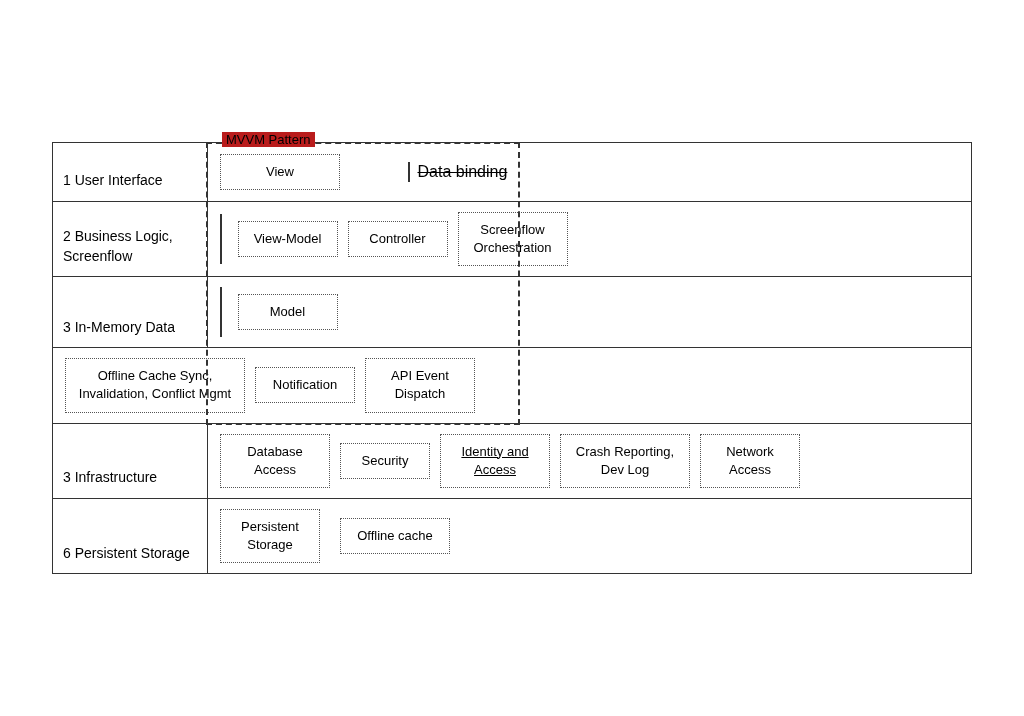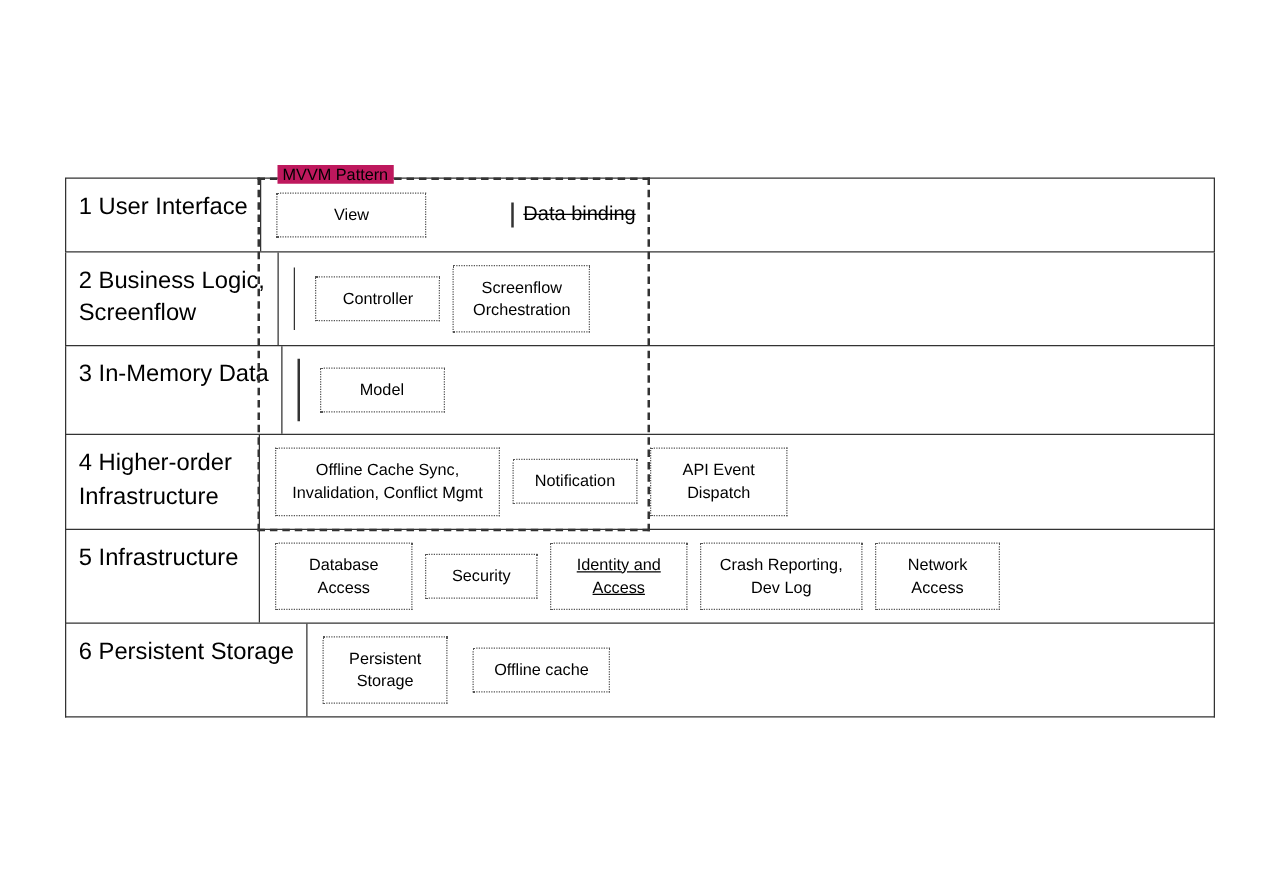--- a/index.html
+++ b/index.html
@@ -24,23 +24,23 @@
       align-items: stretch;
       border: 1.5px solid #333;
       min-height: 60px;
     }
     .layer + .layer {
       border-top: none;
     }
     .layer-label {
       min-width: 155px;
       padding: 10px 10px;
-      font-size: 19px;
+      font-size: 14px;
       display: flex;
-      align-items: flex-start;
+      align-items: flex-end;
       border-right: 1.5px solid #333;
       line-height: 1.4;
     }
     .layer-content {
       flex: 1;
       padding: 10px 12px;
       display: flex;
       flex-direction: row;
       gap: 8px;
     }
@@ -72,21 +72,21 @@
       width: 314px;
       height: 283px;
       border: 2px dashed #333;
       pointer-events:none;
       z-index:10;
     ">
       <span style="
         position:absolute;
         top:-12px;
         left:14px;
-        background:#be185d;
+        background:#b91c1c;
         padding:0 4px;
         font-size:13px;
       " data-bind="diagram.title">MVVM Pattern</span>
     </div>
 
     <div class="layer">
       <div class="layer-label">
         <span data-bind="diagram.layers.0.label">1 User Interface</span>
       </div>
       <div class="layer-content">
@@ -102,54 +102,52 @@
     </div>
 
     <div class="layer">
       <div class="layer-label">
         <span>2 Business Logic,<br>Screenflow</span>
       </div>
       <div class="layer-content">
         <div class="layer-content-row">
 
           <div style="width:1.5px;background:#333;height:50px;margin-right:6px;"></div>
+          <div class="comp-box" style="min-width:100px;">View-Model</div>
           <div class="comp-box" style="min-width:100px;">Controller</div>
           <div class="comp-box" style="min-width:110px;">Screenflow<br>Orchestration</div>
         </div>
       </div>
     </div>
 
     <div class="layer">
       <div class="layer-label">
         <span>3 In-Memory Data</span>
       </div>
       <div class="layer-content">
         <div class="layer-content-row">
           <div style="width:1.5px;background:#333;height:50px;margin-right:6px;"></div>
           <div class="comp-box" style="min-width:100px;">Model</div>
         </div>
       </div>
     </div>
 
     <div class="layer">
-      <div class="layer-label">
-        <span>4 Higher-order<br>Infrastructure</span>
-      </div>
       <div class="layer-content">
         <div class="layer-content-row">
           <div class="comp-box" style="min-width:180px;">Offline Cache Sync,<br>Invalidation, Conflict Mgmt</div>
           <div class="comp-box" style="min-width:100px;">Notification</div>
           <div class="comp-box" style="min-width:110px;">API Event<br>Dispatch</div>
         </div>
       </div>
     </div>
 
     <div class="layer">
       <div class="layer-label">
-        <span>5 Infrastructure</span>
+        <span>3 Infrastructure</span>
       </div>
       <div class="layer-content">
         <div class="layer-content-row">
           <div class="comp-box" style="min-width:110px;">Database<br>Access</div>
           <div class="comp-box" style="min-width:90px;">Security</div>
           <div class="comp-box" style="min-width:110px;text-decoration:underline;">Identity and<br>Access</div>
           <div class="comp-box" style="min-width:130px;text-align:center;">Crash Reporting,<br>Dev Log</div>
           <div class="comp-box" style="min-width:100px;">Network<br>Access</div>
         </div>
       </div>

